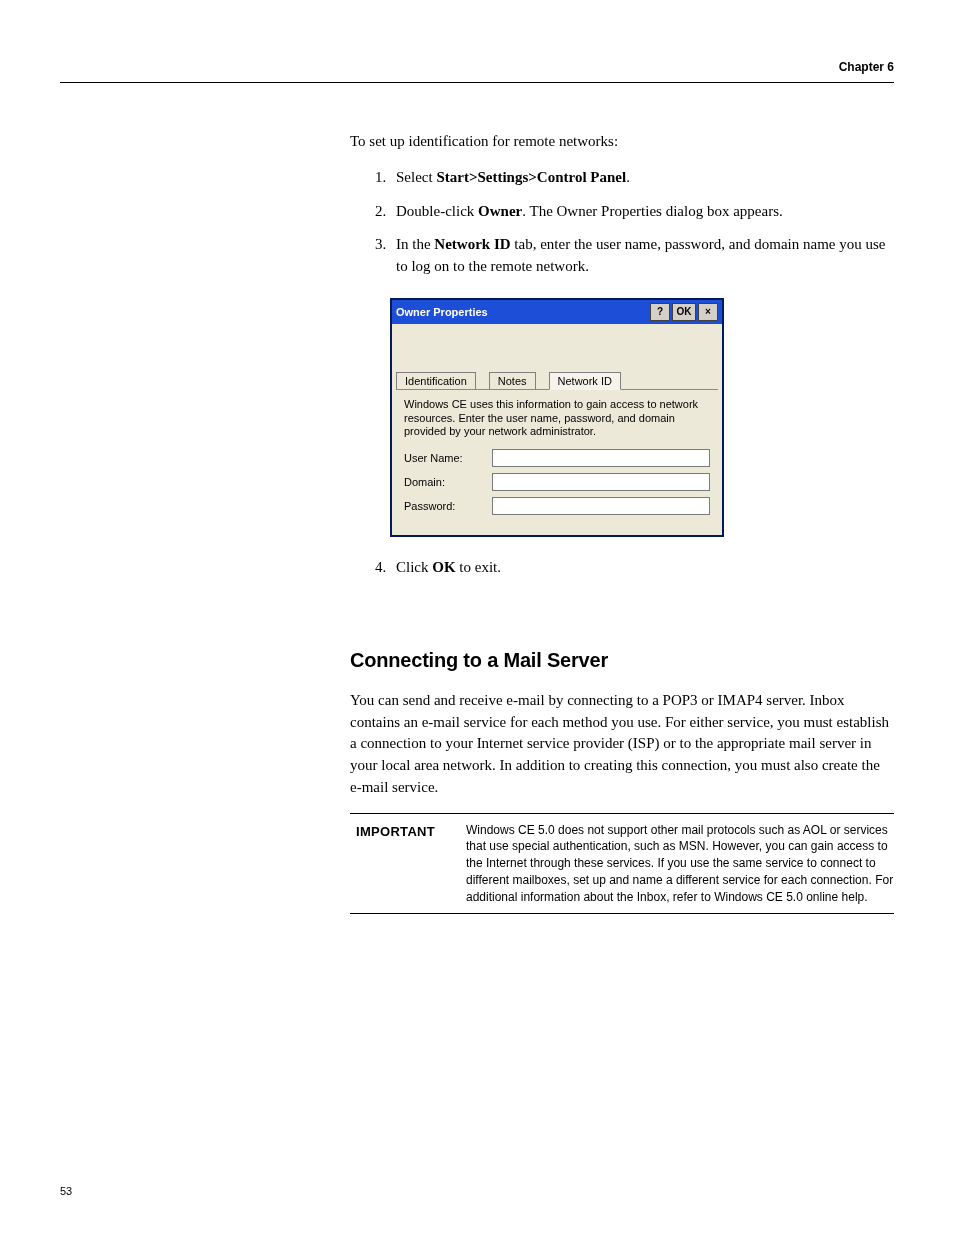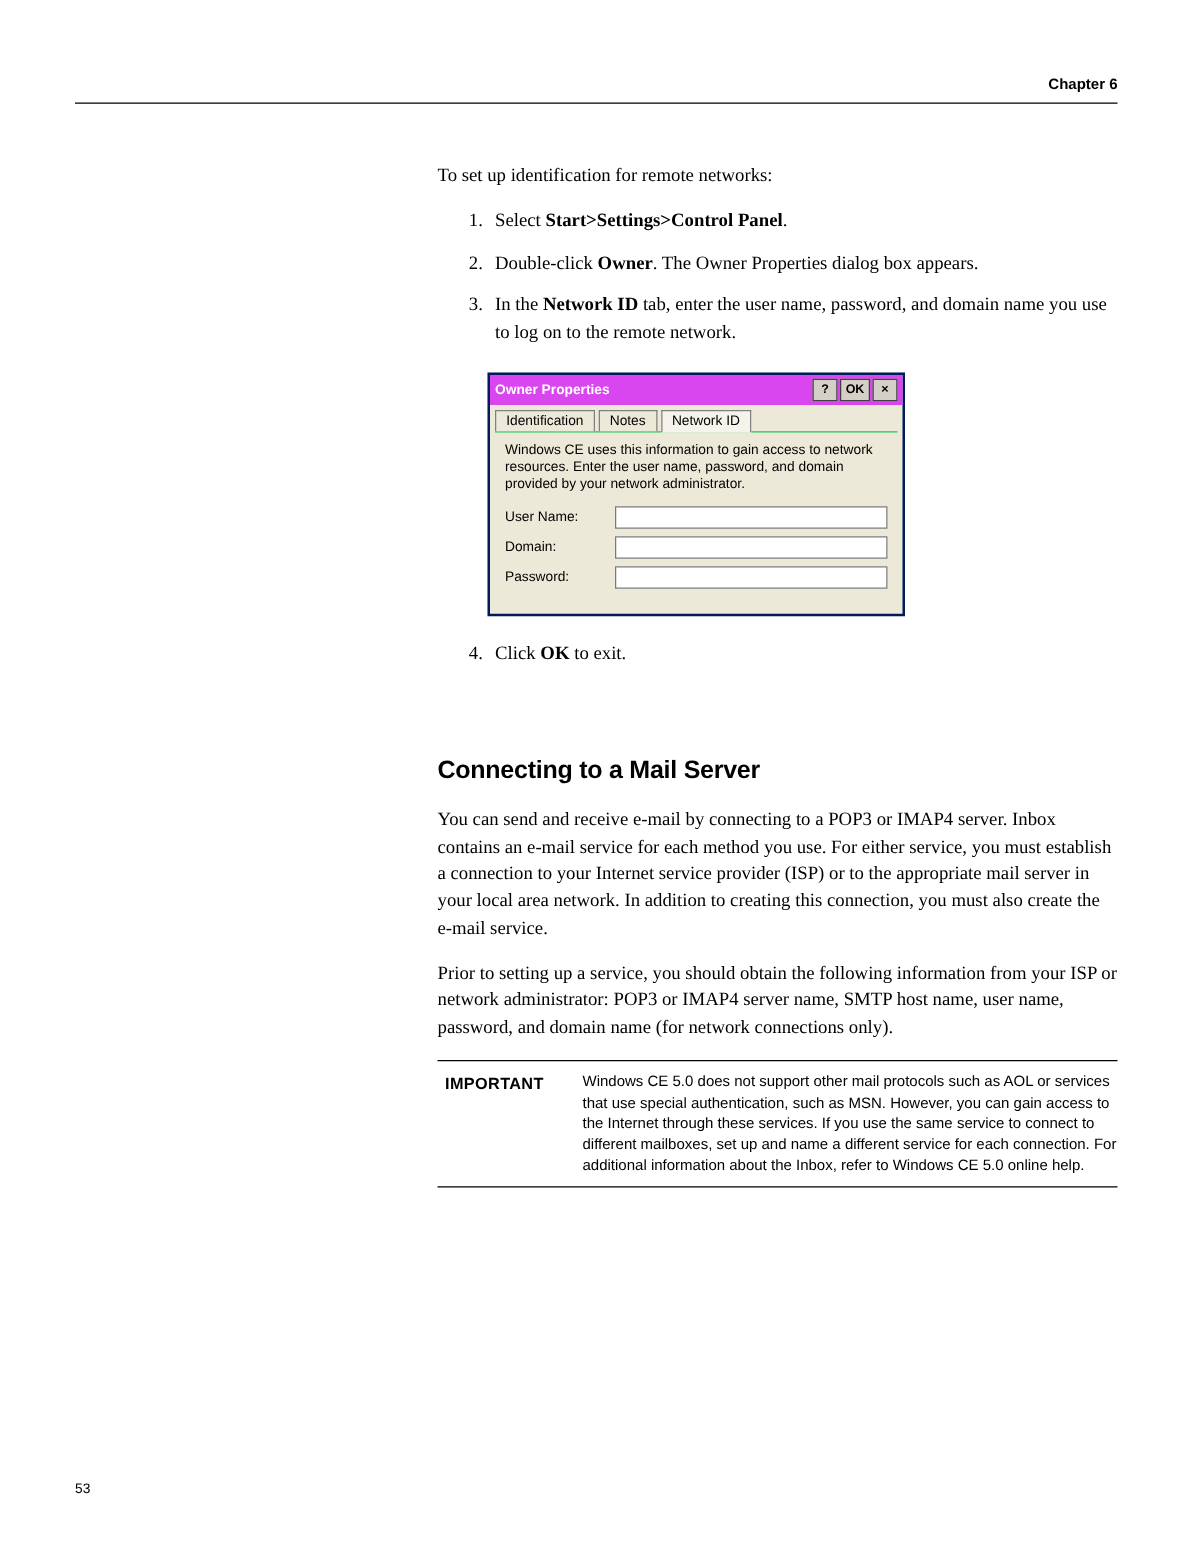--- a/index.html
+++ b/index.html
@@ -56,21 +56,21 @@
   
   .dlg-wrap {
     margin: 6px 0 20px 40px;
     width: 330px;
     border: 2px solid #001a5c;
     font-family: Tahoma, Arial, sans-serif;
     font-size: 11px;
     background: #ece9d8;
   }
   .dlg-title {
-    background: #d946ef;
+    background: #1d4ed8;
     color: #fff;
     font-weight: bold;
     padding: 3px 4px;
     display: flex;
     align-items: center;
   }
   .dlg-title .title-text { flex: 1; }
   .dlg-btn {
     background: #d4d0c8;
     color: #000;
@@ -82,21 +82,22 @@
     align-items: center;
     justify-content: center;
     font-weight: bold;
     font-size: 10px;
     font-family: Tahoma, Arial, sans-serif;
   }
   .dlg-btn.ok { width: 22px; }
   .dlg-tabs {
     display: flex;
     padding: 4px 4px 0 4px;
-    gap: 4px;
+    gap: 14px;
+    margin-top: 44px;
   }
   .dlg-tab {
     background: #ece9d8;
     border: 1px solid #808080;
     border-bottom: none;
     padding: 2px 8px;
     font-size: 11px;
     position: relative;
     margin-right: -1px;
   }
@@ -232,21 +233,20 @@
       <li>
         <span>Click </span><b>OK</b><span> to exit.</span>
       </li>
     </ol>
 
     <div class="gap-large"></div>
 
     <h2 class="section">Connecting to a Mail Server</h2>
 
     <p class="body">You can send and receive e-mail by connecting to a POP3 or IMAP4 server. Inbox contains an e-mail service for each method you use. For either service, you must establish a connection to your Internet service provider (ISP) or to the appropriate mail server in your local area network. In addition to creating this connection, you must also create the e-mail service.</p>
-    <p class="body">Prior to setting up a service, you should obtain the following information from your ISP or network administrator: POP3 or IMAP4 server name, SMTP host name, user name, password, and domain name (for network connections only).</p>
 
     <div class="important">
       <div class="important-label">IMPORTANT</div>
       <div class="important-text">Windows CE 5.0 does not support other mail protocols such as AOL or services that use special authentication, such as MSN. However, you can gain access to the Internet through these services. If you use the same service to connect to different mailboxes, set up and name a different service for each connection. For additional information about the Inbox, refer to Windows CE 5.0 online help.</div>
     </div>
 
   </div>
 
   <div class="footer">
     <div class="footer-num">53</div>

